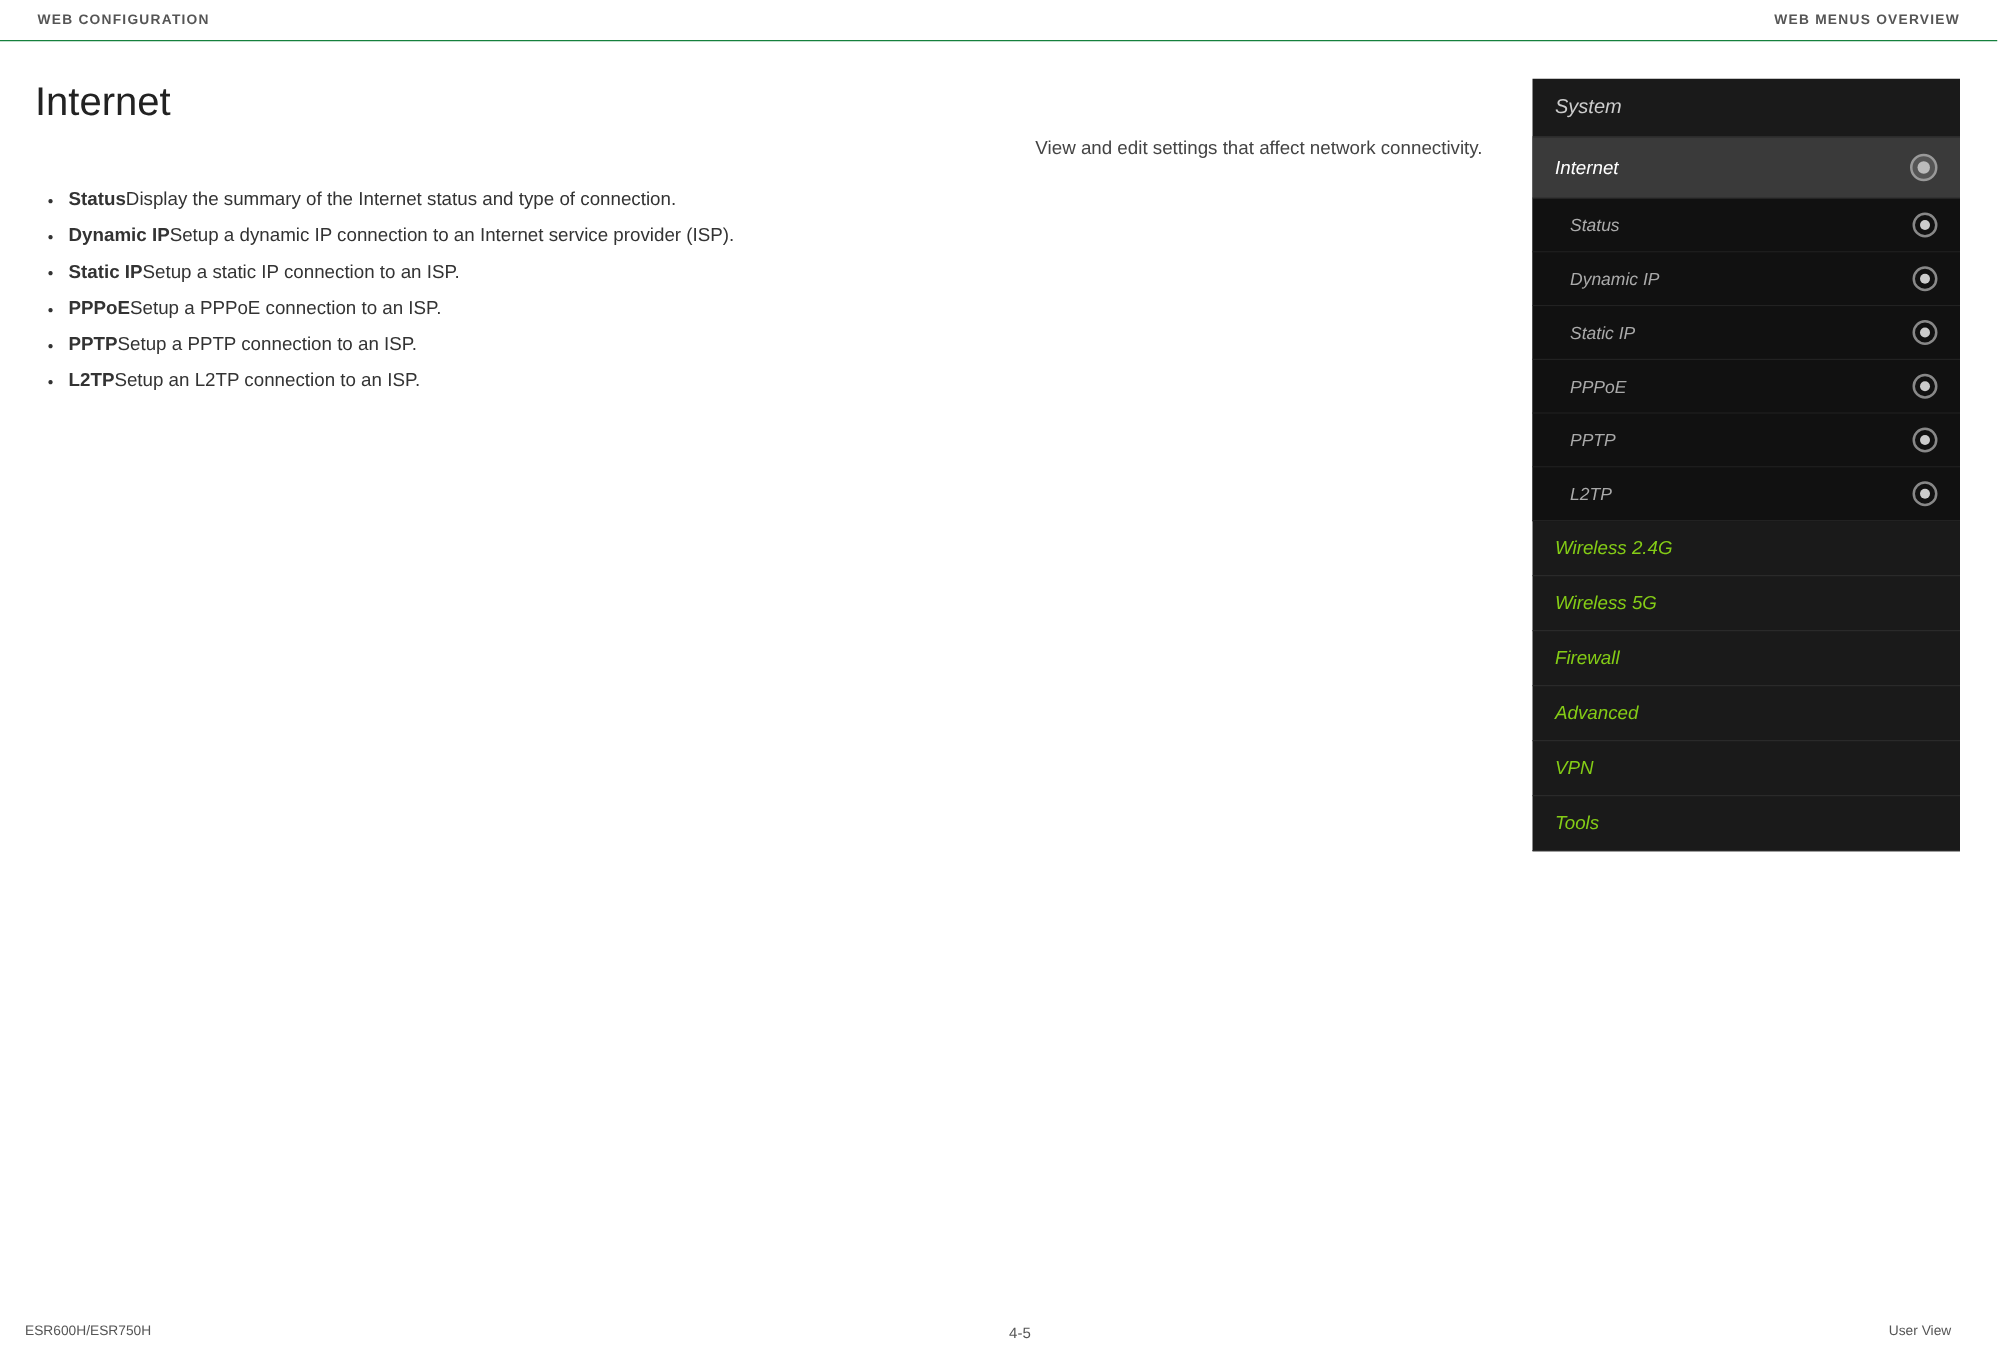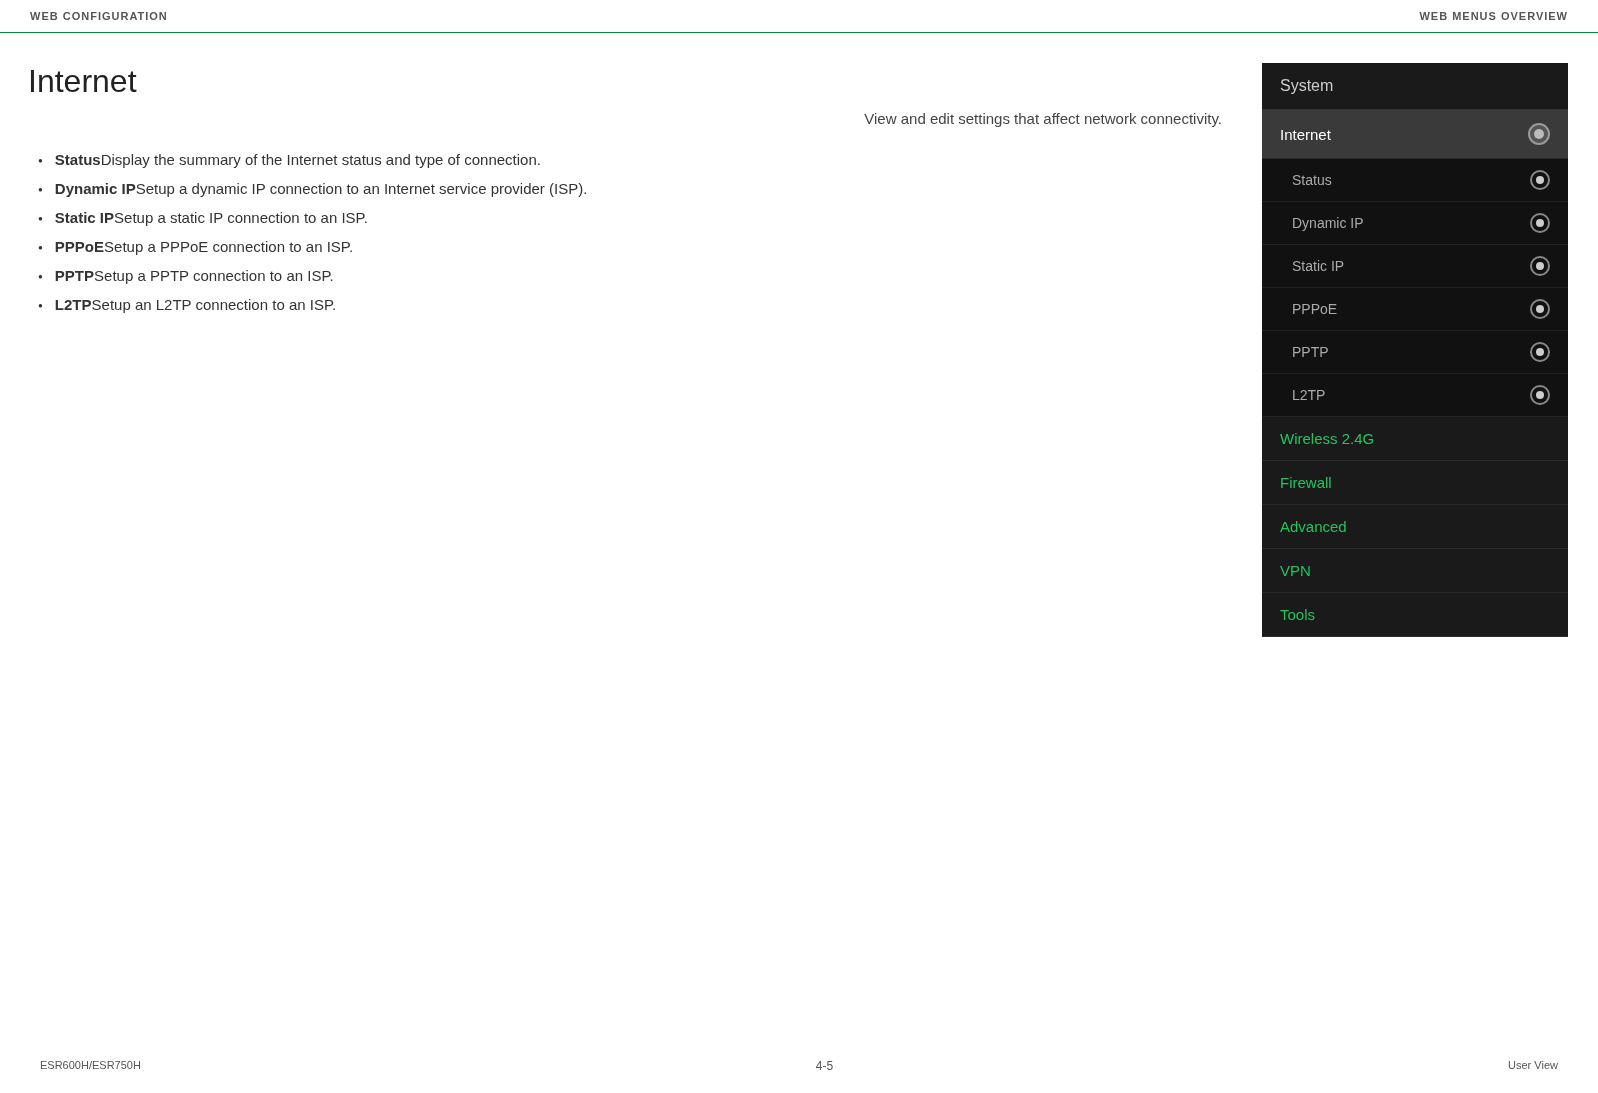--- a/index.html
+++ b/index.html
@@ -78,38 +78,39 @@
       margin-top: 5px;
       color: #333;
       flex-shrink: 0;
     }
 
     .bullet-list li .term {
       font-weight: bold;
     }
 
     .sidebar {
-      width: 306px;
+      width: 342px;
       background: #1a1a1a;
       color: #fff;
       flex-shrink: 0;
       align-self: flex-start;
+      font-style: italic;
     }
 
     .sidebar-section-header {
       padding: 14px 18px;
       font-size: 16px;
       color: #ccc;
       border-bottom: 1px solid #333;
     }
 
     .sidebar-item {
       padding: 13px 18px;
       font-size: 15px;
-      color: #22c55e;
+      color: #84cc16;
       display: flex;
       justify-content: space-between;
       align-items: center;
       cursor: pointer;
       border-bottom: 1px solid #2a2a2a;
     }
 
     .sidebar-item.active {
       background: #3a3a3a;
       color: #fff;
@@ -164,24 +165,24 @@
       width: 10px;
       height: 10px;
       border-radius: 50%;
       background: #bbb;
     }
 
     .page-footer {
       position: absolute;
       bottom: 20px;
       left: 0;
-      right: 0;
+      right: 17px;
       display: flex;
       justify-content: space-between;
-      padding: 0 40px;
+      padding: 0 20px;
     }
 
     .footer-text {
       font-size: 11px;
       color: #555;
     }
 
     .footer-center {
       font-size: 12px;
       color: #555;
@@ -276,20 +277,23 @@
       <span>L2TP</span>
       <div class="circle-icon">
           <div class="circle-dot"></div>
         </div>
     </div>
 
     <div class="sidebar-item">
       <span>Wireless 2.4G</span>
     </div>
 
+    <div class="sidebar-item">
+      <span>Wireless 5G</span>
+    </div>
 
     <div class="sidebar-item">
       <span>Firewall</span>
     </div>
 
     <div class="sidebar-item">
       <span>Advanced</span>
     </div>
 
     <div class="sidebar-item">

